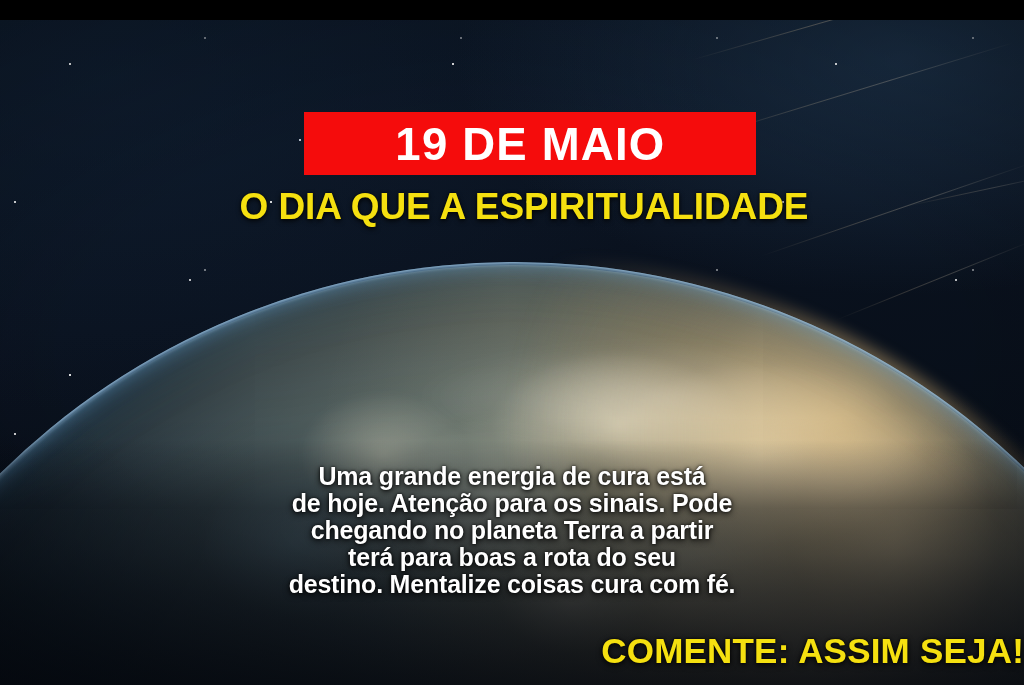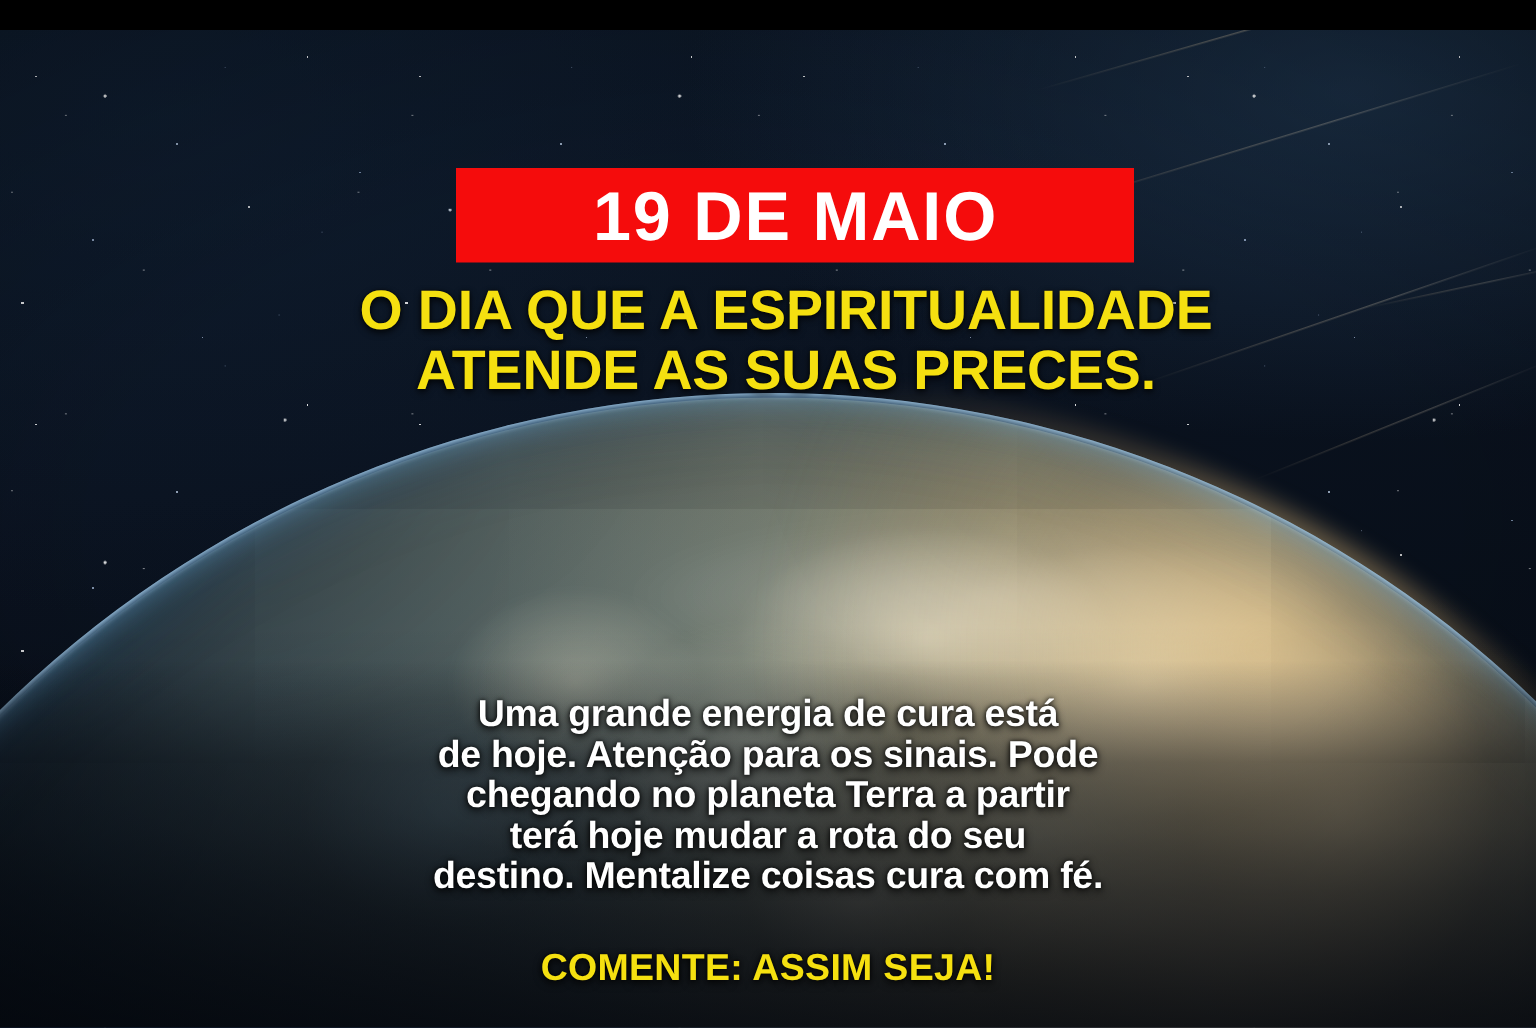--- a/index.html
+++ b/index.html
@@ -208,25 +208,25 @@
     font-size:25px;
     line-height:1.08;
     letter-spacing:-0.2px;
     text-shadow:0 2px 6px rgba(0,0,0,.92), 0 0 3px rgba(0,0,0,.85);
   }
   .body-copy .bc-line{ display:block; white-space:nowrap; }
 
   .cta{
     position:absolute;
     left:0; right:0; top:613px;
-    text-align:center;
+    text-align:right;
     color:#f5e010;
     font-family:"Liberation Sans", sans-serif;
     font-weight:700;
-    font-size:25px;
+    font-size:35px;
     letter-spacing:0.2px;
     line-height:1;
     text-shadow:0 2px 6px rgba(0,0,0,.88), 0 0 3px rgba(0,0,0,.8);
     white-space:nowrap;
   }
 
   .bottom-strip{
     position:absolute;
     left:0; right:0; bottom:0;
     height:4px;
@@ -263,28 +263,27 @@
   <div class="text-scrim"></div>
 
   <div class="content">
 
     <div class="date-banner">
       <span class="date-text">19 DE MAIO</span>
     </div>
 
     <div class="headline">
       <span class="hl-line">O DIA QUE A ESPIRITUALIDADE</span>
-      <span class="hl-line">ATENDE AS SUAS PRECES.</span>
     </div>
 
     <div class="body-copy">
       <span class="bc-line">Uma grande energia de cura está</span>
       <span class="bc-line">de hoje. Atenção para os sinais. Pode</span>
       <span class="bc-line">chegando no planeta Terra a partir</span>
-      <span class="bc-line">terá hoje mudar a rota do seu</span>
+      <span class="bc-line">terá para boas a rota do seu</span>
       <span class="bc-line">destino. Mentalize coisas cura com fé.</span>
     </div>
 
     <div class="cta">COMENTE: ASSIM SEJA!</div>
 
   </div>
 
   <div class="bottom-strip"></div>
 
 </div>

